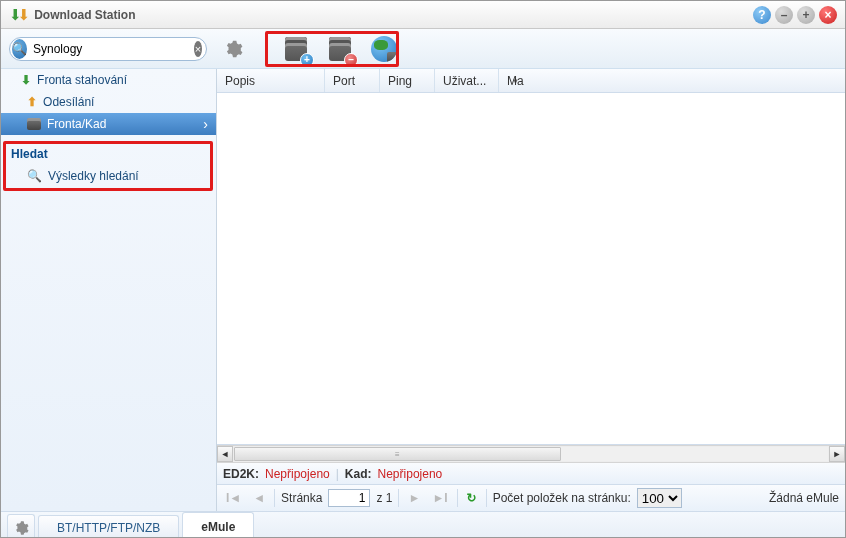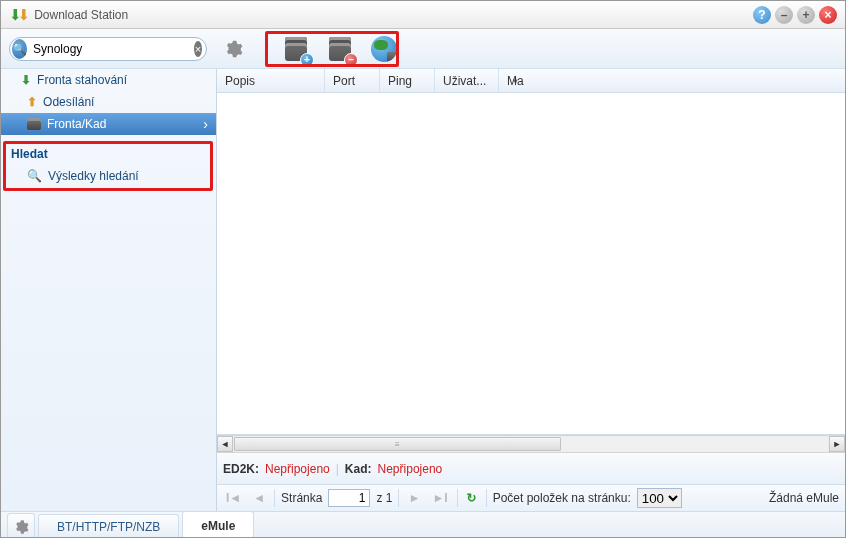--- a/index.html
+++ b/index.html
@@ -17,21 +17,21 @@
   
   .titlebar {
     height: 28px;
     background: linear-gradient(#fefefe, #ececec);
     border-bottom: 1px solid #c8c8c8;
     display: flex;
     align-items: center;
     padding: 0 8px;
   }
   .titlebar .title-text {
-    font-weight: normal;
+    font-weight: bold;
     color: #555;
     margin-left: 4px;
   }
   .win-controls {
     margin-left: auto;
     display: flex;
     gap: 4px;
   }
   .win-btn {
     width: 18px; height: 18px;
@@ -210,21 +210,21 @@
   .hscroll{
     height:18px;background:#ededed;position:relative;
     border-top:1px solid #d5d5d5;border-bottom:1px solid #d5d5d5;
   }
   .hscroll .btn{width:16px;height:16px;background:linear-gradient(#fafafa,#ddd);border:1px solid #c4c4c4;position:absolute;top:0;display:flex;align-items:center;justify-content:center;font-size:9px;}
   .hscroll .btn.l{left:0;}
   .hscroll .btn.r{right:0;}
   .hscroll .track{position:absolute;left:17px;right:17px;top:1px;height:14px;background:#f0f0f0;}
   .hscroll .thumb{position:absolute;left:0;width:55%;height:14px;top:0;background:linear-gradient(#f5f5f5,#dcdcdc);border:1px solid #c2c2c2;border-radius:1px;display:flex;align-items:center;justify-content:center;color:#999;font-size:8px;}
   .statusbar{
-    height:32px;background:linear-gradient(#f9fbfe,#e9f1fa);
+    height:22px;background:linear-gradient(#f9fbfe,#e9f1fa);
     border-bottom:1px solid #cfdceb;
     display:flex;align-items:center;padding:0 6px;gap:6px;
     font-weight:bold;
   }
   .statusbar .sep{color:#c0cddb;font-weight:normal;}
   .red{color:#c22;font-weight:normal;}
   .pager{
     height:26px;background:linear-gradient(#f9fbfe,#e9f1fa);
     display:flex;align-items:center;padding:0 6px;gap:6px;
     font-size:12px;
@@ -232,21 +232,21 @@
   .pager .vsep{width:1px;height:18px;background:#cfdceb;}
   .pager .pbtn{color:#777;font-weight:bold;cursor:pointer;padding:0 3px;}
   .pager .pbtn.disabled{color:#bbb;}
   .pager input.page{width:42px;height:18px;border:1px solid #a9bdd2;text-align:right;padding-right:4px;font-size:12px;}
   .pager .refresh{color:#2a9a2a;font-weight:bold;}
   .pager select{height:20px;border:1px solid #a9bdd2;}
   .pager .nodata{margin-left:auto;}
   
   .bottom-tabs{
     height:28px;background:linear-gradient(#f4f8fd,#e8eff7);
-    display:flex;align-items:flex-end;
+    display:flex;align-items:center;
     padding-left:6px;
     border-top:1px solid #cfdceb;
   }
   .bottom-tabs .geartab{
     width:28px;height:26px;display:flex;align-items:center;justify-content:center;
     border:1px solid #cfdceb;border-bottom:none;border-top-left-radius:3px;border-top-right-radius:3px;
     background:linear-gradient(#fdfdfe,#e7eef7);
     margin-top:3px;
   }
   .bottom-tabs .tab{

